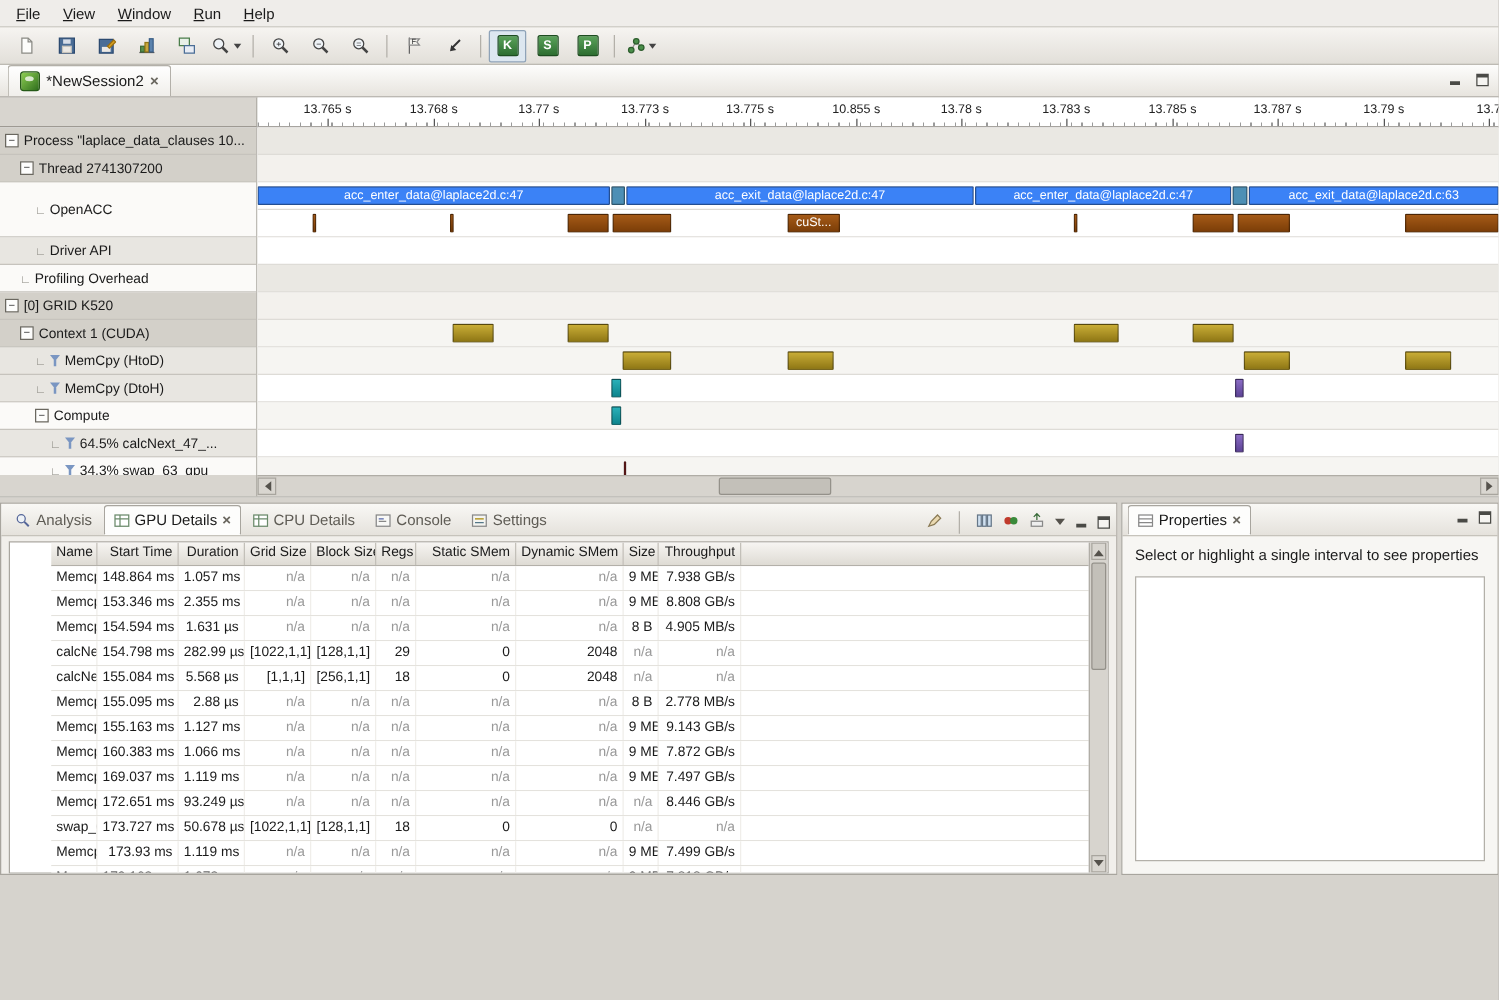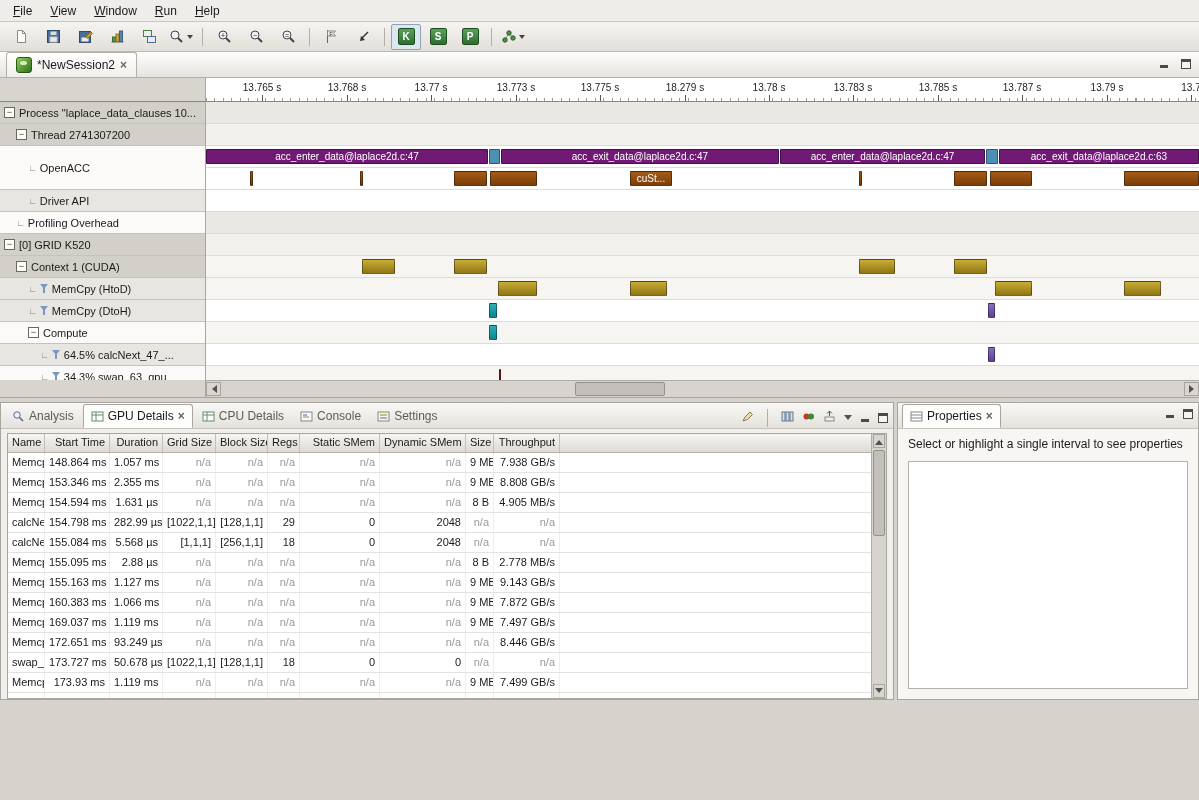--- a/index.html
+++ b/index.html
@@ -44,21 +44,21 @@
   .trow.w{background:#fbfaf8;}
   .exp{width:11px;height:11px;border:1px solid #6a675f;background:#fdfdfc;display:inline-flex;align-items:center;justify-content:center;font-size:9px;line-height:9px;color:#333;margin-right:4px;flex:none;box-sizing:border-box;}
   .pre{color:#8a8780;margin-right:3px;font-size:9px;flex:none;}
   .funnel{width:9px;height:10px;position:relative;margin-right:3px;flex:none;}
   .funnel::before{content:"";position:absolute;top:0;left:0;border-left:4px solid transparent;border-right:4px solid transparent;border-top:5px solid #7a96c2;}
   .funnel::after{content:"";position:absolute;top:4px;left:3px;width:2px;height:5px;background:#7a96c2;}
   .tlabel{overflow:hidden;text-overflow:clip;}
   .tl-lanes{position:relative;background:#fff;overflow:hidden;}
   .lane{position:relative;box-sizing:border-box;border-bottom:1px solid #deDCd7;border-bottom:1px solid #dedcd7;}
   .bar{position:absolute;top:3px;height:15px;box-sizing:border-box;font-size:10px;line-height:13px;color:#fff;text-align:center;overflow:hidden;white-space:nowrap;border:1px solid rgba(0,0,0,.4);border-radius:1px;}
-  .bar.blue{background:#701a75;}
+  .bar.blue{background:#3b82f6;}
   .bar.blue2{background:#4d8fb5;}
   .bar.blueSel{background:#2e7ba3;border:1px solid #19c8c8;}
   .bar.brown{background:linear-gradient(#a55a17,#7c3e08);}
   .bar.gold{background:linear-gradient(#c9ad36,#8f7715);}
   .bar.teal{background:linear-gradient(#2ab0b8,#0e858e);}
   .bar.purple{background:linear-gradient(#8a6cc4,#5d4396);}
   .bar.darkred{background:#8a2525;}
   .tl-corner2{background:#d8d5cf;border-right:1px solid #a8a59e;}
   .hscroll{position:relative;background:#d7d4ce;border-top:1px solid #b0ada6;}
   .sbtn{position:absolute;top:1px;bottom:1px;width:15px;background:#d9d6d0;border:1px solid #a8a59e;display:flex;align-items:center;justify-content:center;box-sizing:border-box;}
@@ -77,21 +77,21 @@
   .view{border:1px solid #a8a59e;background:#f1efeb;display:flex;flex-direction:column;box-sizing:border-box;overflow:hidden;}
   .details-view{width:894px;flex:none;}
   .props-view{flex:1;}
   .vtabs{height:26px;flex:none;display:flex;align-items:flex-end;gap:2px;background:linear-gradient(#f9f8f5,#e5e2dc);border-bottom:1px solid #c6c3bb;padding-left:4px;position:relative;box-sizing:border-box;}
   .vtab{display:flex;align-items:center;gap:4px;height:24px;padding:0 7px;font-size:12px;color:#5f5c55;border-radius:3px 3px 0 0;box-sizing:border-box;white-space:nowrap;}
   .vtab.active{background:#fdfdfc;border:1px solid #a8a59e;border-bottom:1px solid #fdfdfc;color:#1a1a1a;}
   .mini{display:inline-flex;width:13px;height:13px;}
   .vtools{position:absolute;right:5px;top:6px;display:flex;align-items:center;gap:8px;}
 
   
-  .table-wrap{position:relative;flex:1;margin:4px 6px 0 6px;border:1px solid #a9a69f;background:#fff;overflow:hidden;}
+  .table-wrap{position:relative;flex:1;margin:4px 6px 0 6px;border:1px solid #a9a69f;background:#fff;overflow:hidden;padding-left:33px;}
   .thead{display:flex;height:19px;background:linear-gradient(#f7f5f2,#dedbd4);border-bottom:1px solid #b3b0a9;font-size:11px;box-sizing:border-box;margin-right:15px;}
   .th{border-right:1px solid #c3c0b9;padding:2px 4px;box-sizing:border-box;overflow:hidden;white-space:nowrap;flex:none;}
   .th.fill,.td.fill{flex:1;border-right:none;}
   .tbody{margin-right:15px;}
   .tr{display:flex;height:20px;border-bottom:1px solid #e4e2dd;font-size:11px;box-sizing:border-box;background:#fff;}
   .td{padding:3px 4px 0 4px;box-sizing:border-box;overflow:hidden;white-space:nowrap;flex:none;border-right:1px solid #f0eeea;}
   .td.na{color:#999;}
   .vscroll{position:absolute;top:0;right:0;bottom:0;width:15px;background:#d7d4ce;border-left:1px solid #b0ada6;box-sizing:border-box;}
   .vsbtn{position:absolute;left:1px;right:1px;height:14px;background:#d9d6d0;border:1px solid #a8a59e;display:flex;align-items:center;justify-content:center;box-sizing:border-box;}
   .vsbtn.up{top:0;} .vsbtn.down{bottom:0;}
@@ -258,21 +258,21 @@
         <span class="rlabel" style="left: 56px;">13.765 s</span>
         <span class="rtick" style="left: 56px;"></span>
         <span class="rlabel" style="left: 141px;">13.768 s</span>
         <span class="rtick" style="left: 141px;"></span>
         <span class="rlabel" style="left: 225px;">13.77 s</span>
         <span class="rtick" style="left: 225px;"></span>
         <span class="rlabel" style="left: 310px;">13.773 s</span>
         <span class="rtick" style="left: 310px;"></span>
         <span class="rlabel" style="left: 394px;">13.775 s</span>
         <span class="rtick" style="left: 394px;"></span>
-        <span class="rlabel" style="left: 479px;">18.279 s</span>
+        <span class="rlabel" style="left: 479px;">10.855 s</span>
         <span class="rtick" style="left: 479px;"></span>
         <span class="rlabel" style="left: 563px;">13.78 s</span>
         <span class="rtick" style="left: 563px;"></span>
         <span class="rlabel" style="left: 647px;">13.783 s</span>
         <span class="rtick" style="left: 647px;"></span>
         <span class="rlabel" style="left: 732px;">13.785 s</span>
         <span class="rtick" style="left: 732px;"></span>
         <span class="rlabel" style="left: 816px;">13.787 s</span>
         <span class="rtick" style="left: 816px;"></span>
         <span class="rlabel" style="left: 901px;">13.79 s</span>

